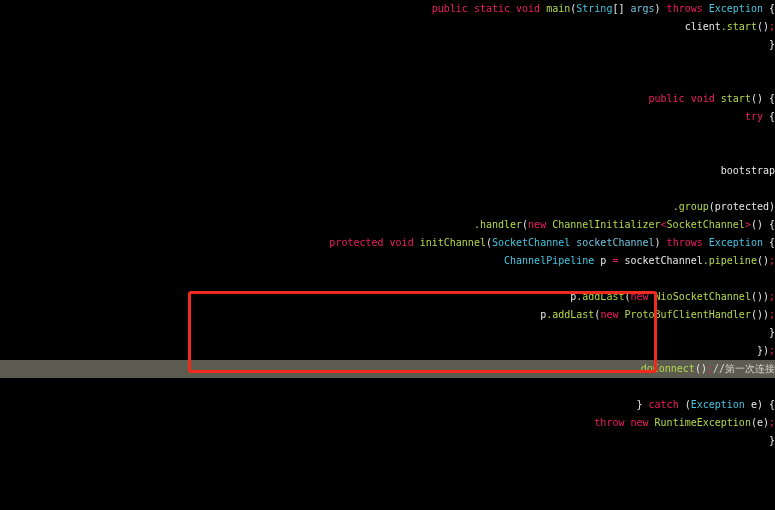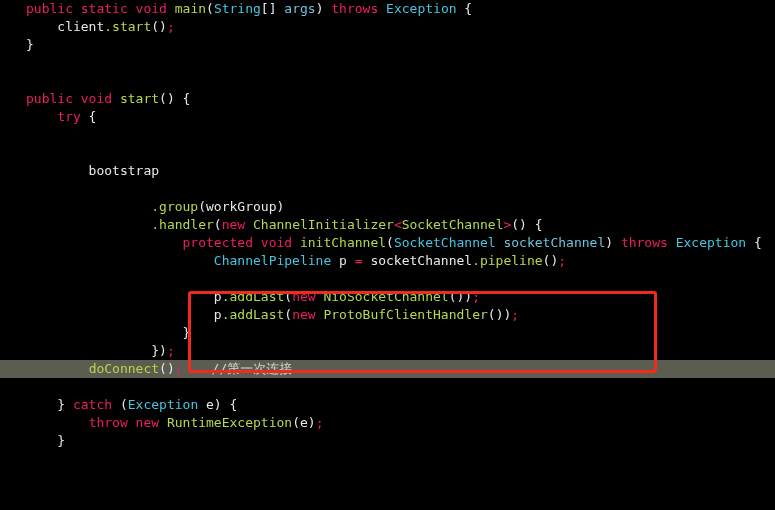--- a/index.html
+++ b/index.html
@@ -20,42 +20,43 @@
     height: 510px;
     background: #000000;
     padding: 0;
     box-sizing: border-box;
   }
 
   .code-line {
     position: relative;
     height: 18px;
     line-height: 18px;
-    font-size: 13px;
+    font-size: 10px;
     letter-spacing: 0px;
     white-space: pre;
     color: #e8e8e8;
-    padding-left: 26px;
+    padding-left: 14px;
     box-sizing: border-box;
+    text-align: right;
   }
 
   .code-line.blank { color: transparent; }
 
   .code-line.highlighted {
     background: #5c5c50;
   }
 
   
   .kw   { color: #ef1d62; }   
   .typ  { color: #44c6e0; }   
   .fn   { color: #b5d94b; }   
   .var  { color: #e8e8e8; }   
   .pun  { color: #e8e8e8; }   
   .semi { color: #ef1d62; }   
-  .cmt  { color: #d6d6cc; margin-left: 29px; }   
+  .cmt  { color: #d6d6cc; }   
   .par  { color: #6ec3dd; }   
   .dot  { color: #b5d94b; }   
 
   
   #red-box {
     position: absolute;
     left: 188px;
     top: 291px;
     width: 469px;
     height: 82px;
@@ -85,21 +86,21 @@
   <div class="code-line"><span class="pun">    </span><span class="kw">try</span><span class="pun"> {</span></div>
 
   <div class="code-line blank">&nbsp;</div>
   <div class="code-line blank">&nbsp;</div>
 
 
   <div class="code-line"><span class="var">        bootstrap</span></div>
 
   <div class="code-line blank">&nbsp;</div>
 
-  <div class="code-line"><span class="pun">                </span><span class="dot">.</span><span class="dot">group</span><span class="var">(workGroup)</span></div>
+  <div class="code-line"><span class="pun">                </span><span class="dot">.</span><span class="dot">group</span><span class="var">(protected)</span></div>
 
 
   <div class="code-line"><span class="pun">                </span><span class="dot">.</span><span class="dot">handler</span><span class="pun">(</span><span class="kw">new</span><span class="pun"> </span><span class="fn">ChannelInitializer</span><span class="semi">&lt;</span><span class="fn">SocketChannel</span><span class="semi">&gt;</span><span class="pun">() {</span></div>
 
   <div class="code-line"><span class="pun">                    </span><span class="kw">protected</span><span class="pun"> </span><span class="kw">void</span><span class="pun"> </span><span class="fn">initChannel</span><span class="pun">(</span><span class="typ">SocketChannel</span><span class="pun"> </span><span class="par">socketChannel</span><span class="pun">) </span><span class="kw">throws</span><span class="pun"> </span><span class="typ">Exception</span><span class="pun"> {</span></div>
 
   <div class="code-line"><span class="pun">                        </span><span class="typ">ChannelPipeline</span><span class="var"> p </span><span class="semi">=</span><span class="var"> socketChannel</span><span class="dot">.</span><span class="dot">pipeline</span><span class="pun">()</span><span class="semi">;</span></div>
 
   <div class="code-line blank">&nbsp;</div>
 

